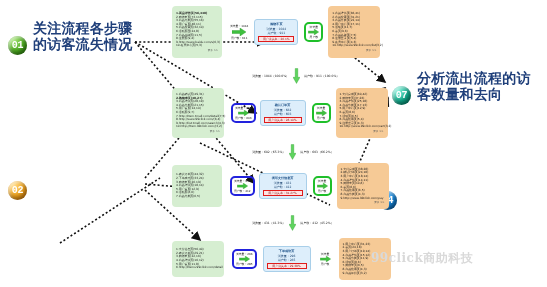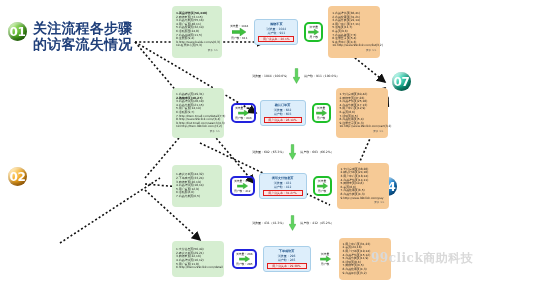--- a/index.html
+++ b/index.html
@@ -11,25 +11,26 @@
     overflow:hidden;
     position:relative;
   }
   #stage { position:absolute; inset:0; width:547px; height:287px; }
 
   
   .callout { position:absolute; display:flex; align-items:flex-start; gap:6px; }
   .badge {
     width:19px; height:19px; border-radius:50%;
     flex:0 0 19px;
-    color:#ffffff; font-size:12px; font-weight:bold;
+    color:#ffffff; font-size:10px; font-weight:bold;
     display:flex; align-items:center; justify-content:center;
     letter-spacing:-0.3px;
     box-shadow:inset -2px -3px 4px rgba(0,0,0,.35), inset 2px 2px 3px rgba(255,255,255,.55);
-    margin-top:2px;
+    margin-top:16px;
+    font-family:Liberation Mono, monospace;
   }
   .badge.g  { background:radial-gradient(circle at 32% 26%, #9ee06a 0%, #4caa20 55%, #1e6b08 100%); }
   .badge.o  { background:radial-gradient(circle at 32% 26%, #ffd777 0%, #f0a11a 55%, #b9650a 100%); }
   .badge.t  { background:radial-gradient(circle at 32% 26%, #7ef0d8 0%, #10a98a 55%, #046b57 100%); }
   .badge.b  { background:radial-gradient(circle at 32% 26%, #8fd1ff 0%, #1583d6 55%, #064a86 100%); }
   .ctext {
     font-size:14px; line-height:16px; font-weight:bold;
     color:#1f3f7a; white-space:pre-line; letter-spacing:.2px;
   }
 
@@ -128,20 +129,22 @@
     <div class="ctext">关注流程各步骤
 的访客流失情况</div>
   </div>
 
   <div class="callout" style="left:8px; top:165px; width:150px;flex-direction:column;">
     <div class="badge o">02</div>
   </div>
 
   <div class="callout" style="left:392px; top:70px; width:152px;">
     <div class="badge t">07</div>
+    <div class="ctext">分析流出流程的访
+客数量和去向</div>
   </div>
 
   <div class="callout" style="left:378px; top:175px; width:166px;">
     <div class="badge b">04</div>
   </div>
 
   <div class="row" id="r0" style="left:172px; top:6px;">
     <div class="panel-green" style="width:50px;height:52px;">
       <div class="li b">1.商品详情页(56,440)</div>
       <div class="li">2.购物車页(73,115)</div>

